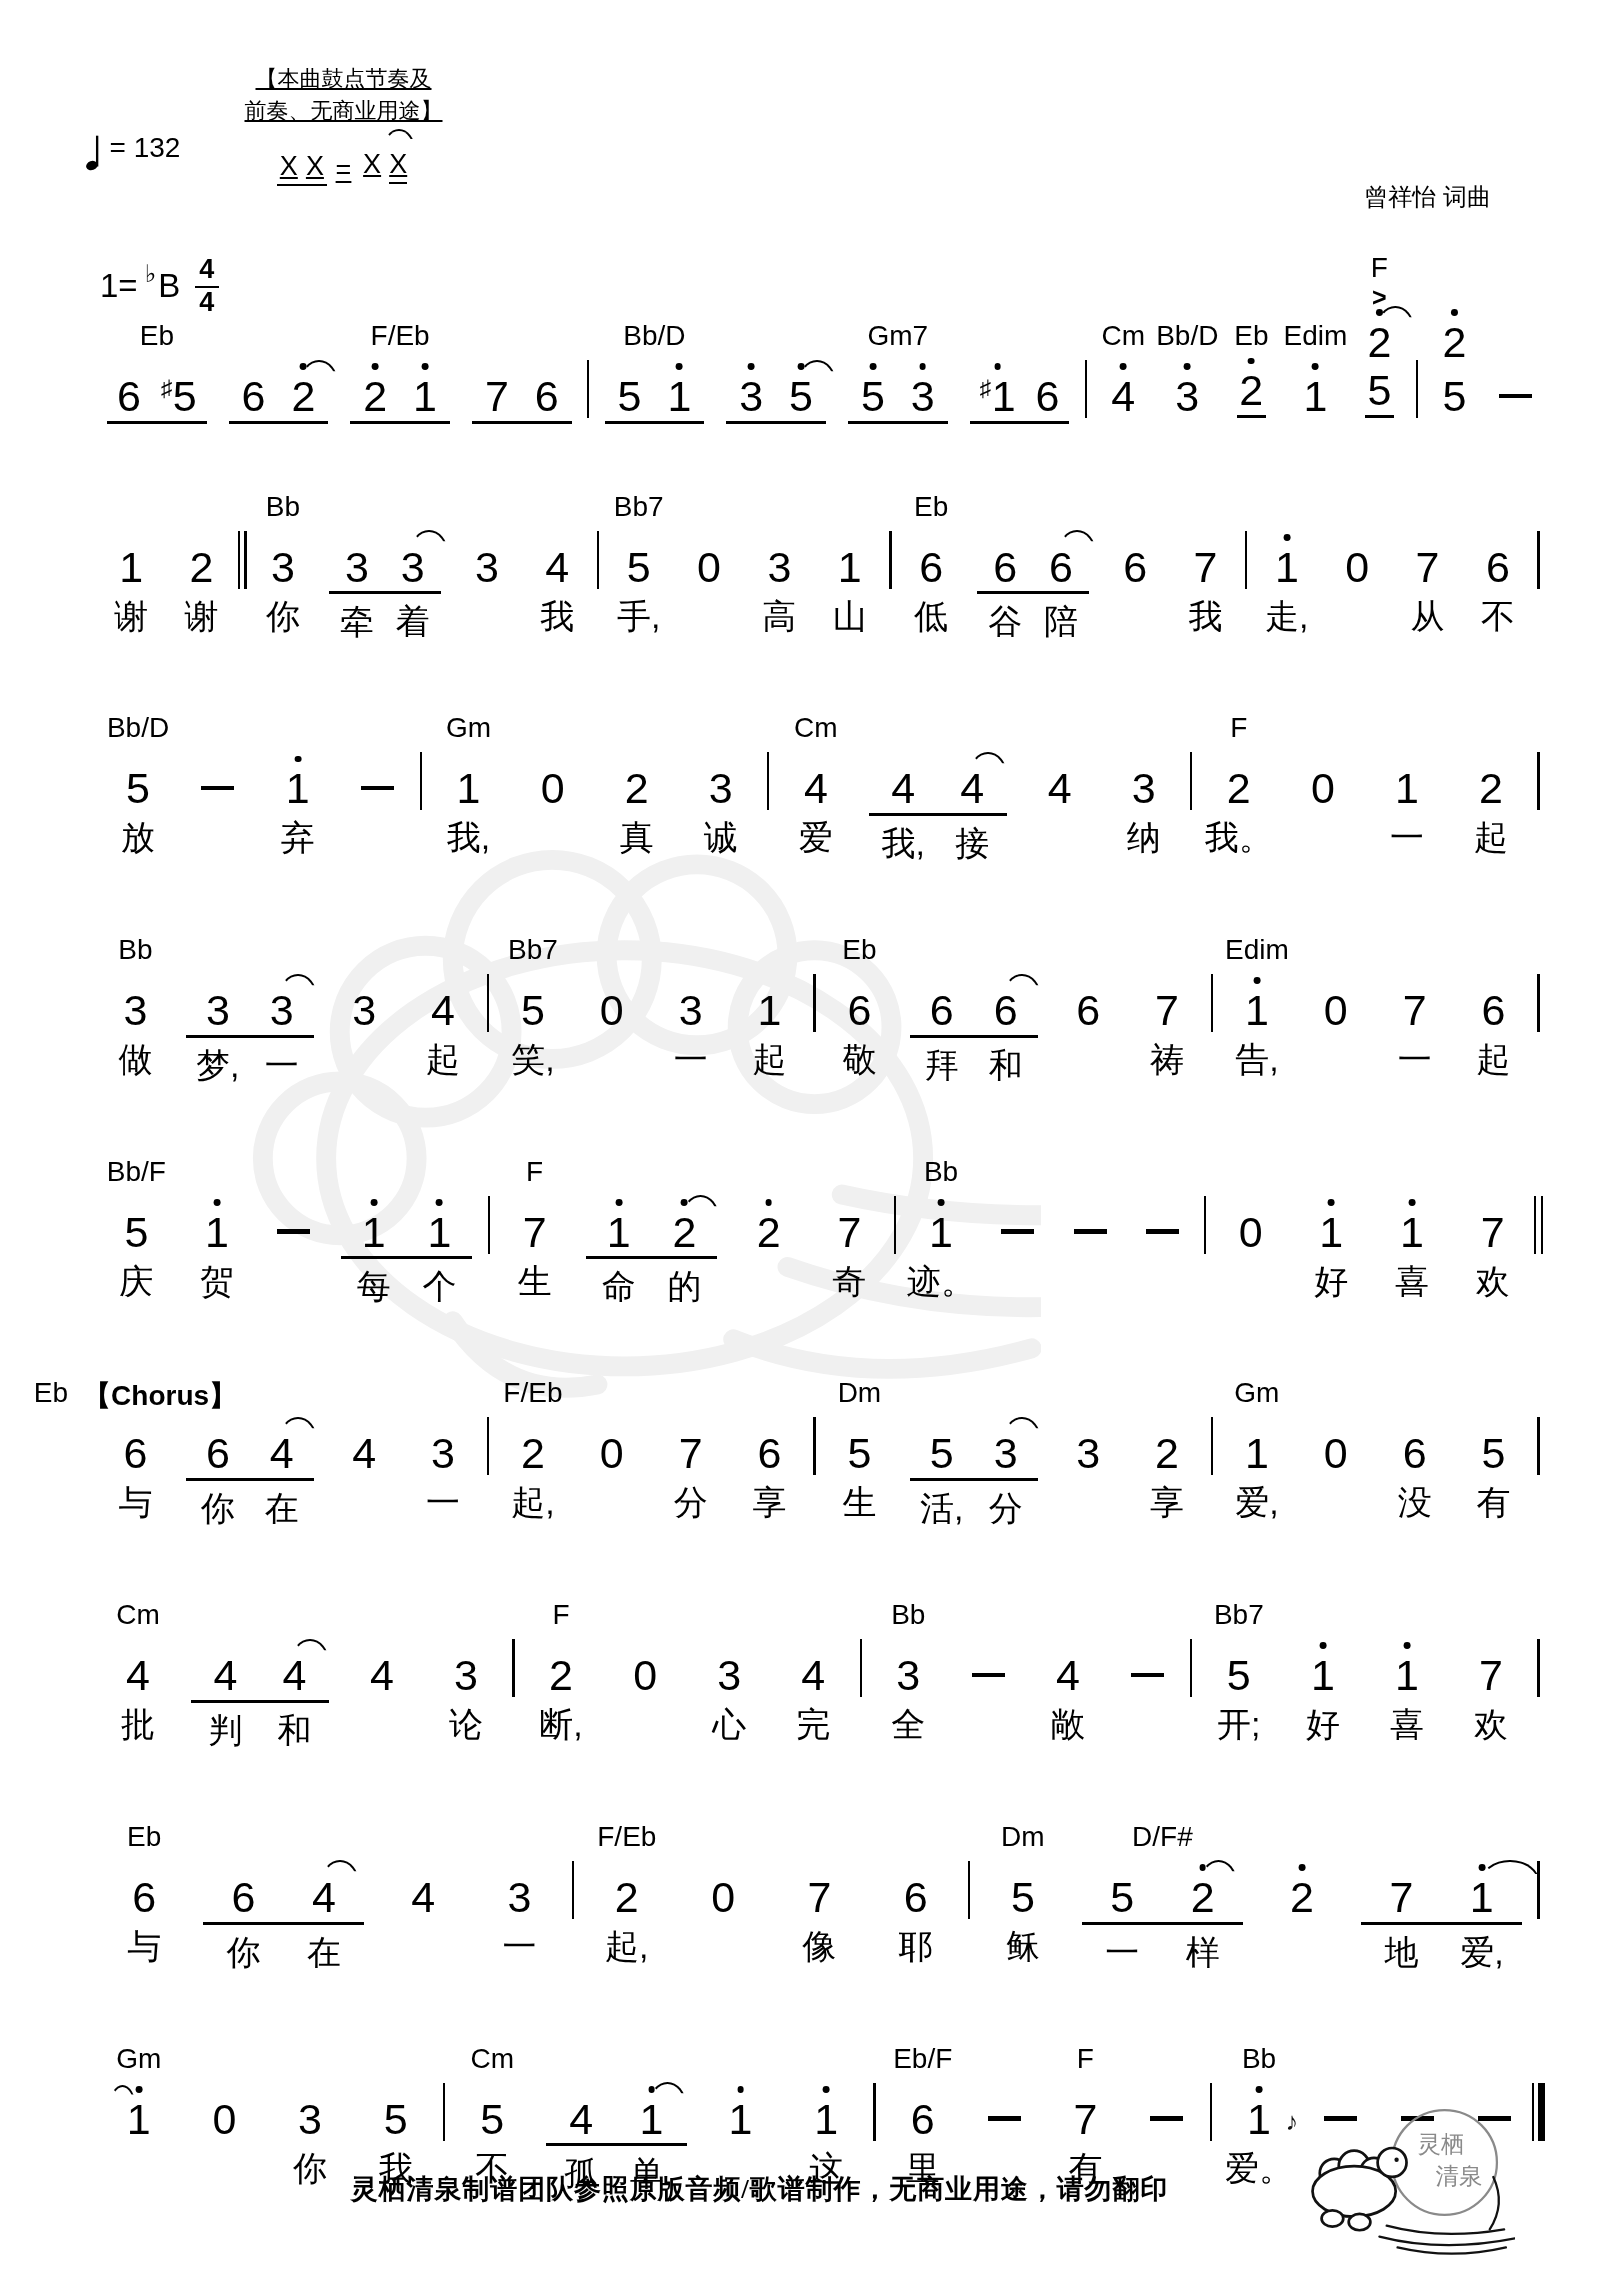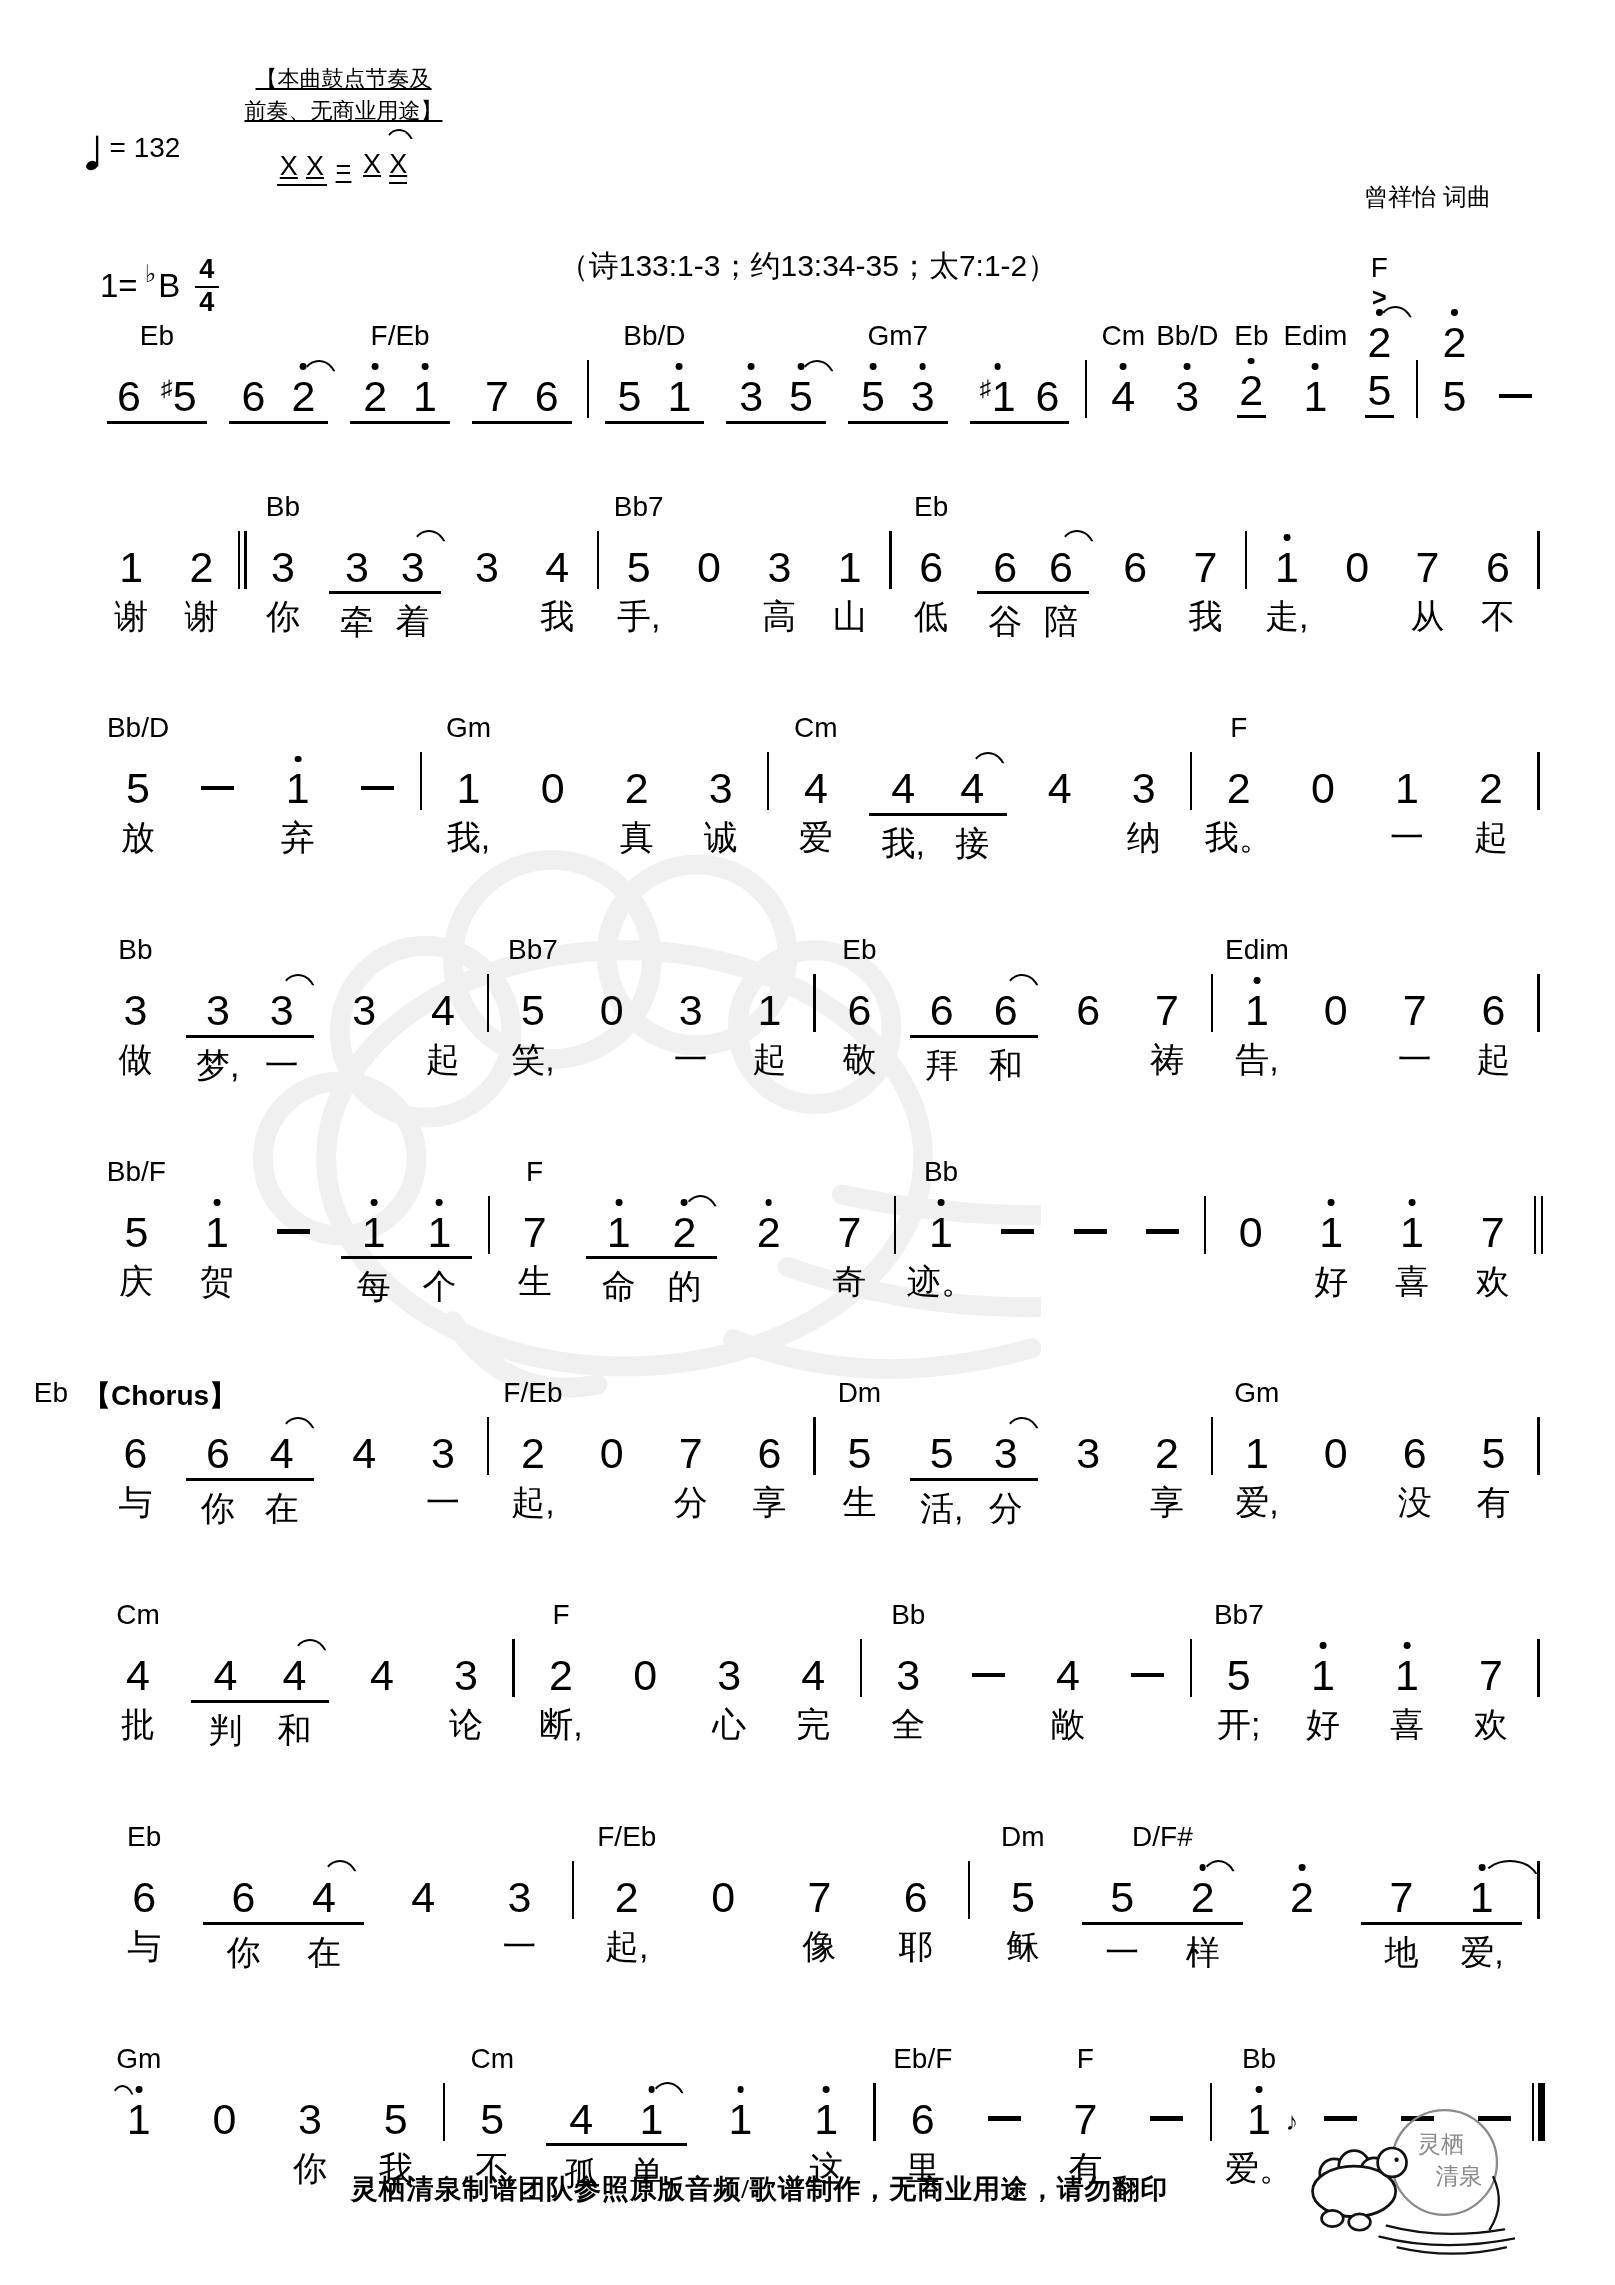--- a/index.html
+++ b/index.html
@@ -102,21 +102,20 @@
       <span>=</span>
       <span class="rpair">
         <span class="arc"></span>
         <span>X</span>
         <span class="rx2">X</span>
       </span>
     </div>
   </div>
 
   <div class="composer">曾祥怡 词曲</div>
-  <div class="scripture">（诗133:1-3；约13:34-35；太7:1-2）</div>
 
   <div class="keysig">
     <span>1=</span>
     <span class="flat">♭</span>
     <span>B</span>
     <span class="frac">
       <span class="ft">4</span>
       <span>4</span>
     </span>
   </div>

